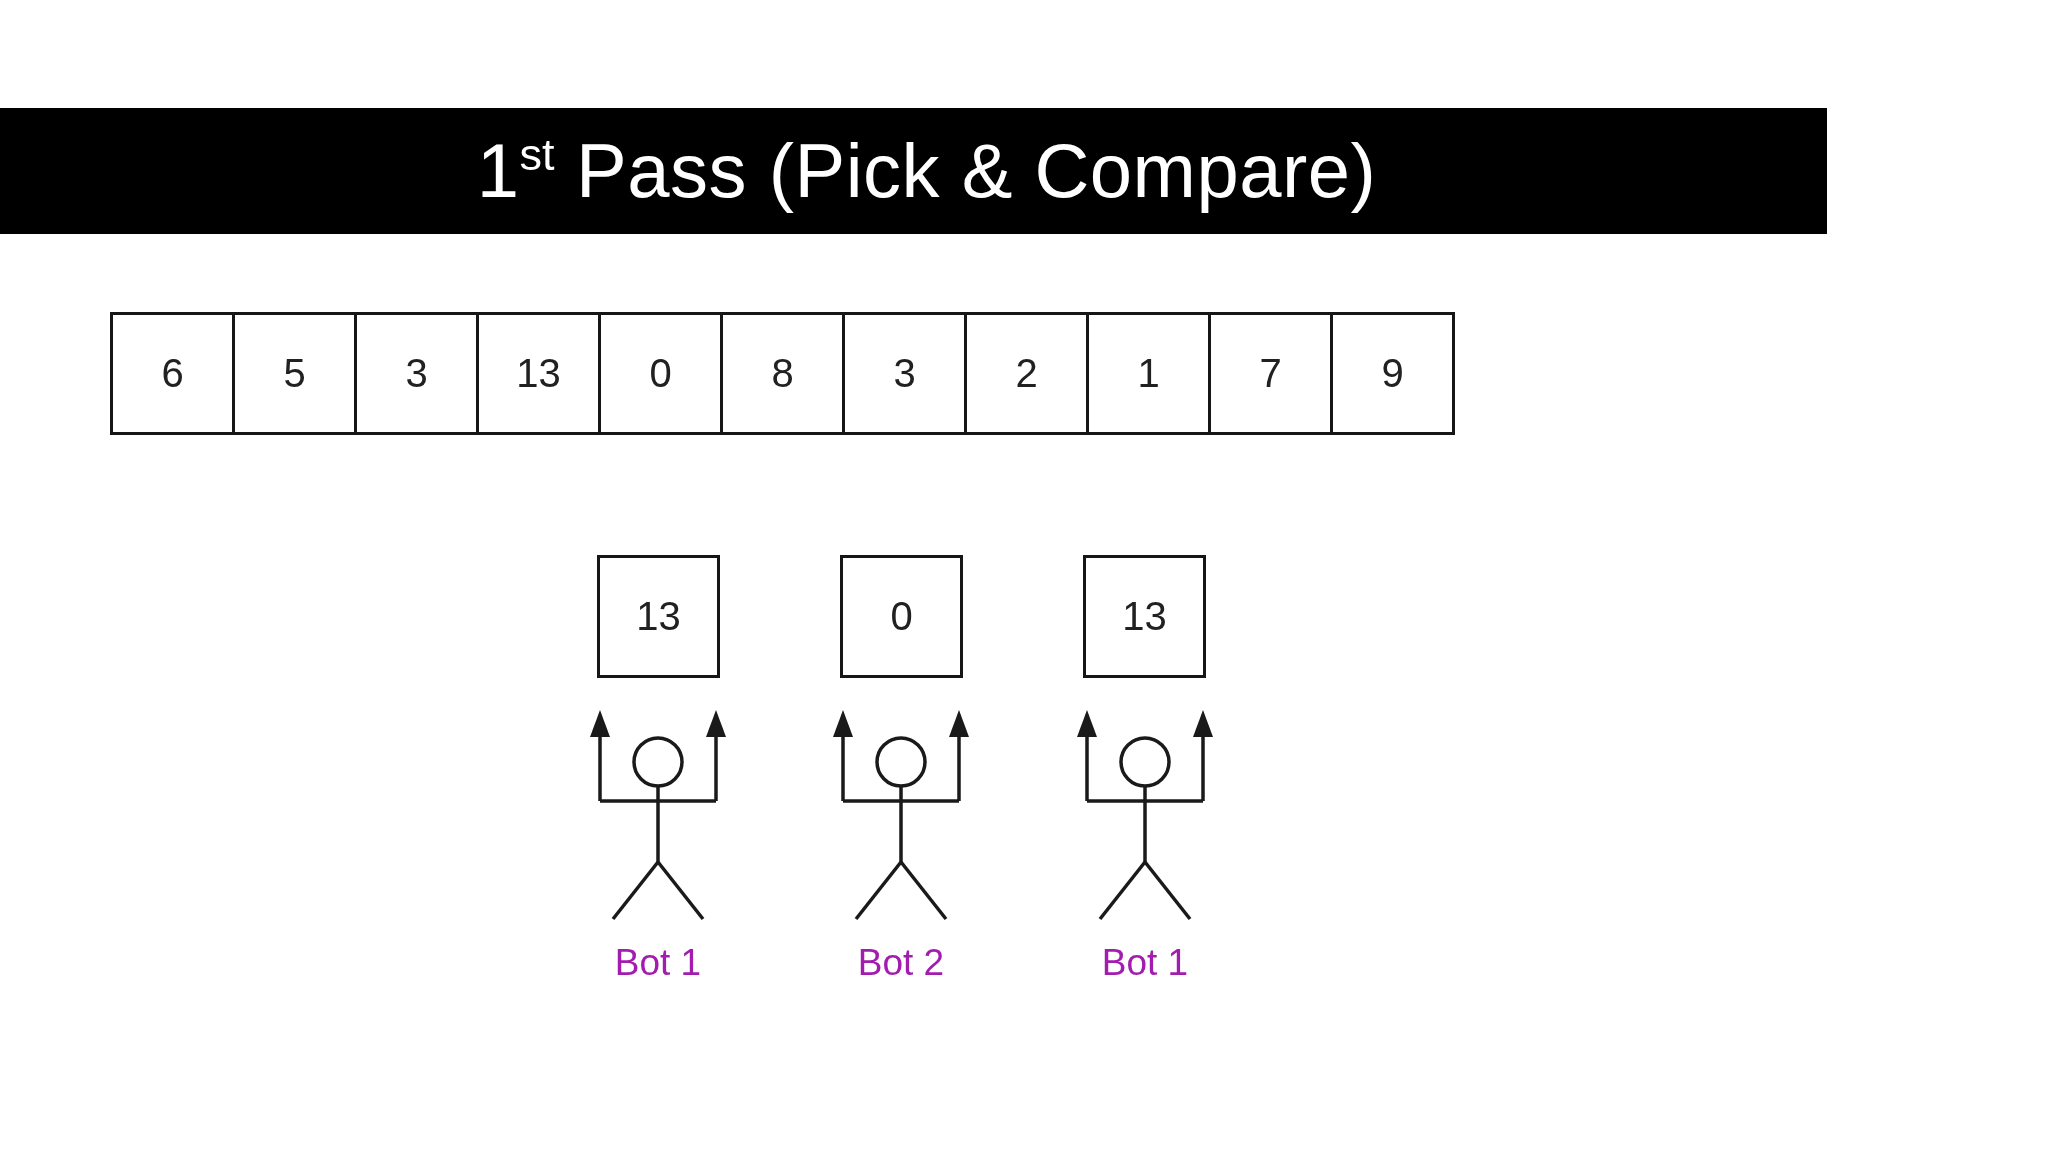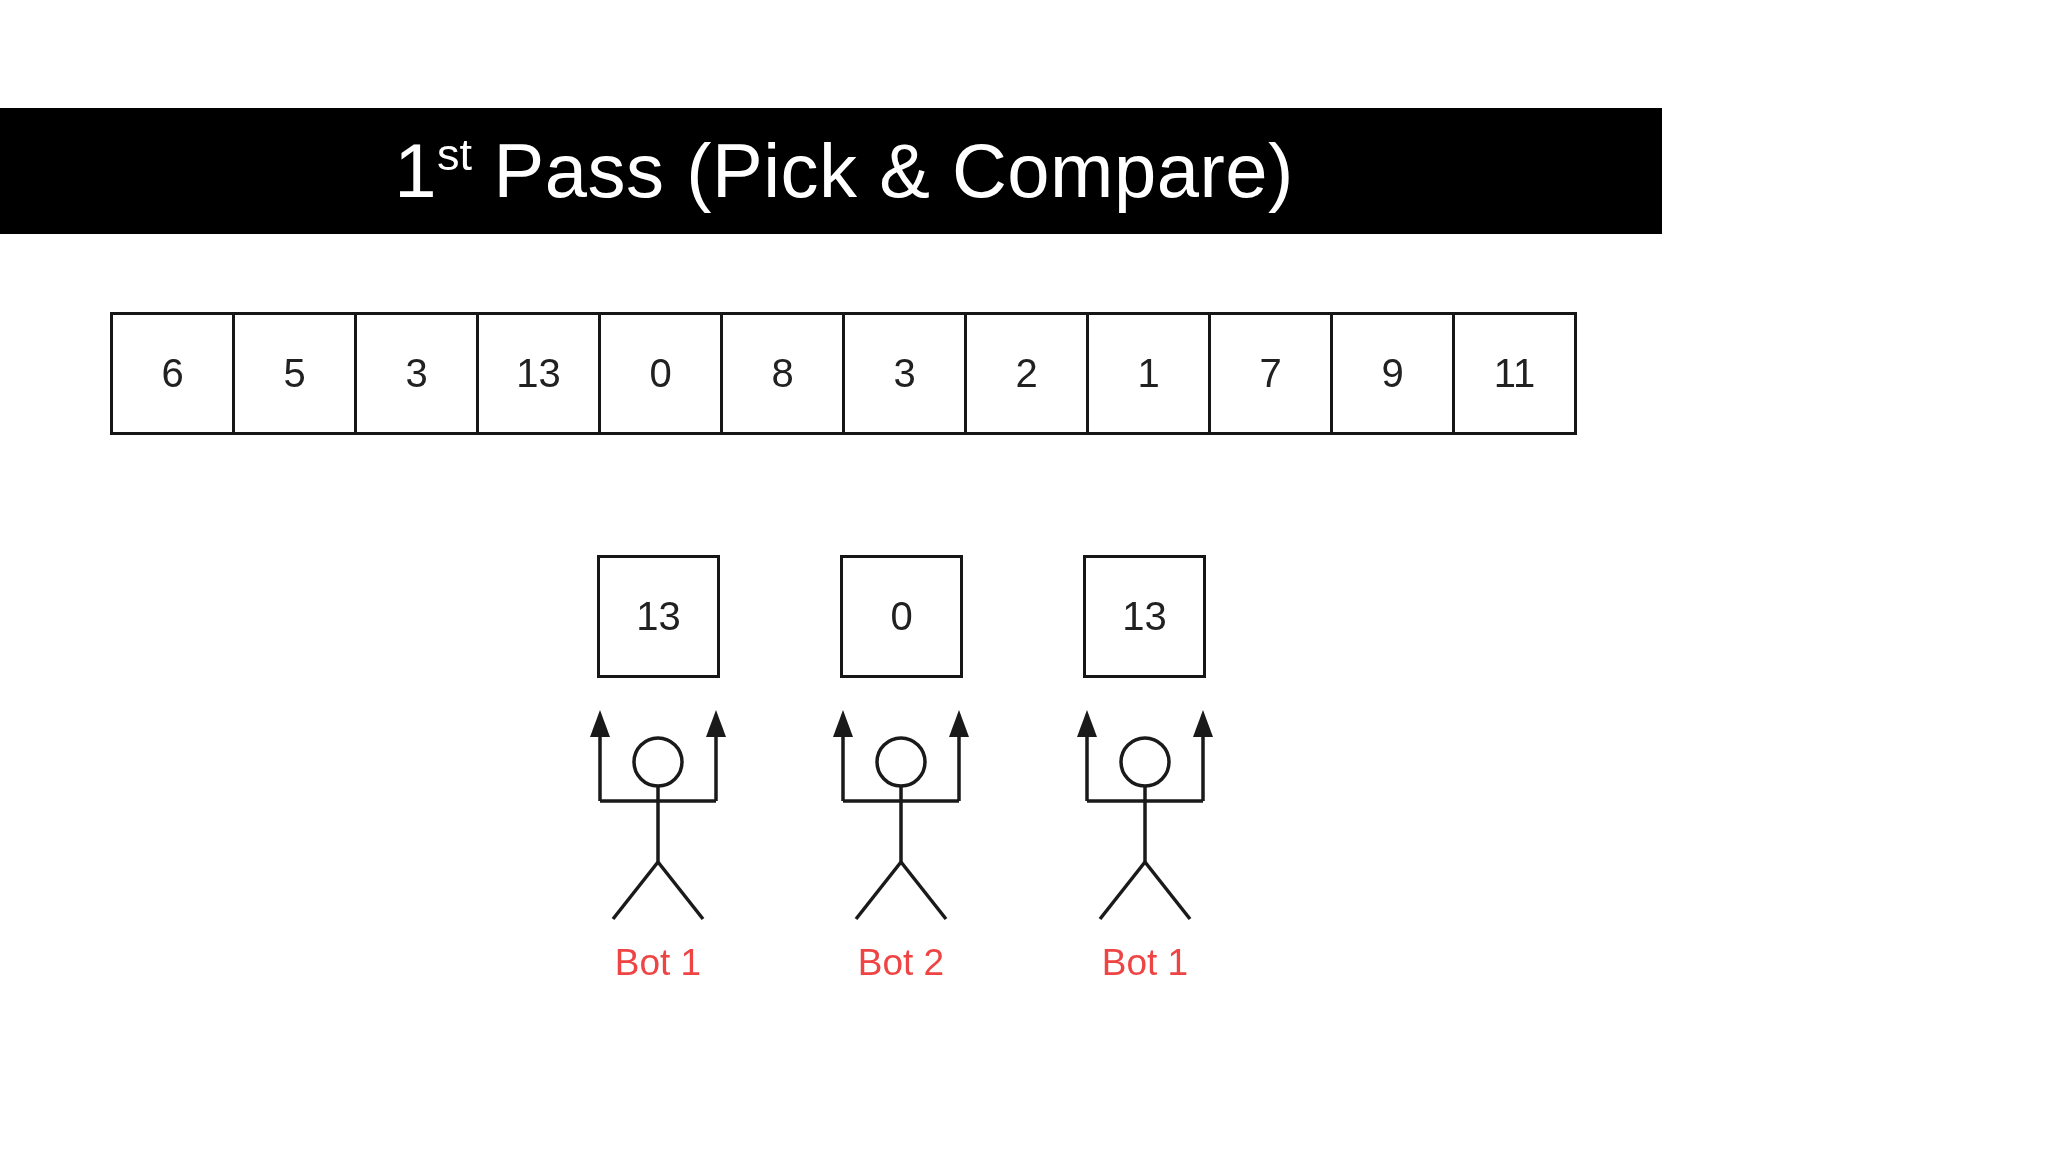--- a/index.html
+++ b/index.html
@@ -14,21 +14,21 @@
     height: 1152px;
     background: #ffffff;
     overflow: hidden;
   }
 
   
   .banner {
     position: absolute;
     left: 0;
     top: 108px;
-    width: 1662px;
+    width: 1827px;
     height: 126px;
     background: #000000;
     display: flex;
     align-items: center;
     justify-content: center;
   }
   .banner h1 {
     margin: 0;
     transform: translateX(13px);
     color: #ffffff;
@@ -86,21 +86,21 @@
     top: 704px;
     width: 136px;
     height: 230px;
   }
   .bot-label {
     position: absolute;
     top: 942px;
     width: 200px;
     text-align: center;
     font-size: 37px;
-    color: #ef4444;
+    color: #a21caf;
   }
 </style>
 </head>
 <body>
 
 <div class="stage">
 
   <header class="banner">
     <h1><span>1</span><span class="ord">st</span><span> Pass (Pick &amp; Compare)</span></h1>
   </header>
@@ -110,21 +110,20 @@
     <div class="cell">5</div>
     <div class="cell">3</div>
     <div class="cell">13</div>
     <div class="cell">0</div>
     <div class="cell">8</div>
     <div class="cell">3</div>
     <div class="cell">2</div>
     <div class="cell">1</div>
     <div class="cell">7</div>
     <div class="cell">9</div>
-    <div class="cell">11</div>
   </div>
 
   <div class="held-box" style="left:597px">13</div>
   <svg class="bot-svg" style="left:590px" viewBox="0 0 136 230">
     <g stroke="#1a1a1a" stroke-width="3.5" fill="none">
       <g>
         <line x1="10" y1="30" x2="10" y2="97"></line>
         <polygon points="10,6 0,33 20,33" fill="#1a1a1a" stroke="none"></polygon>
       </g>
       <g>

